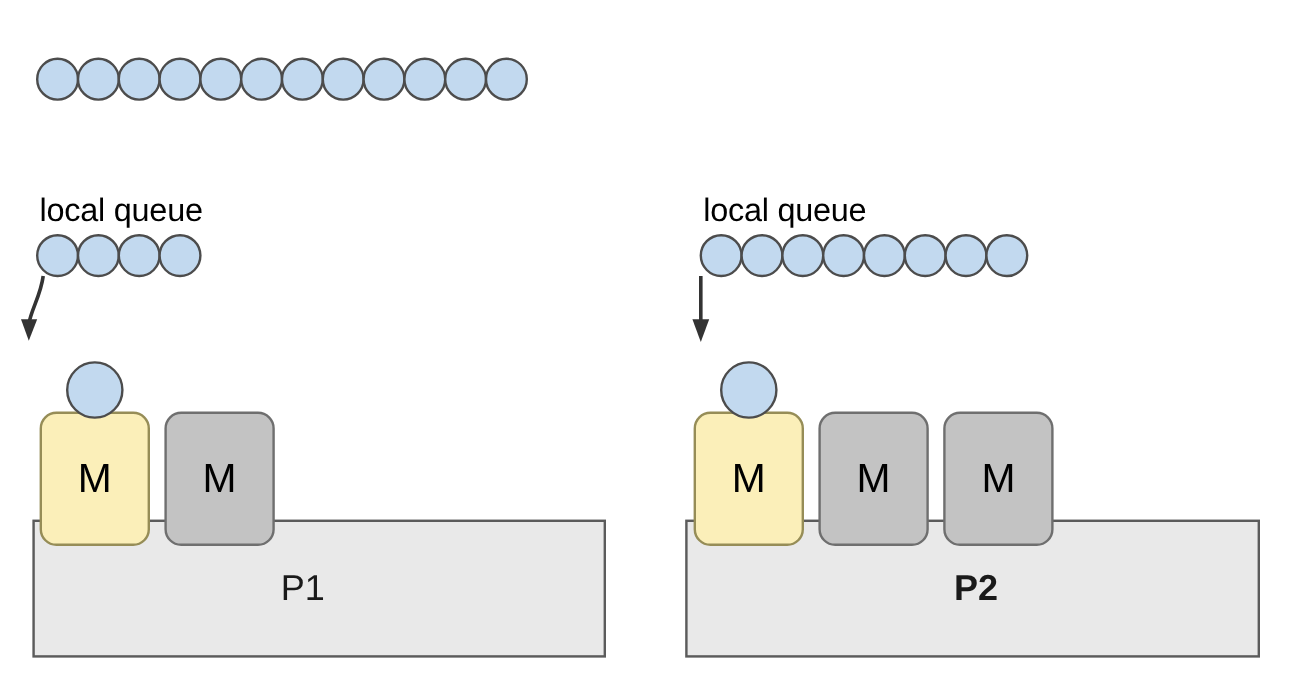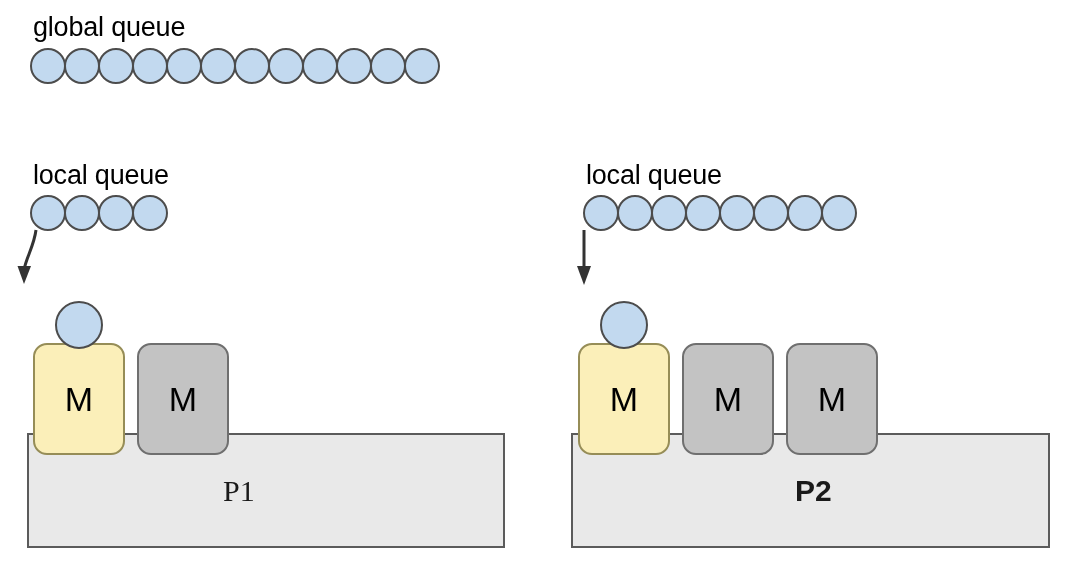--- a/index.html
+++ b/index.html
@@ -124,21 +124,20 @@
   .arrow-svg polygon {
     fill: #333333;
     stroke: none;
   }
 </style>
 </head>
 <body>
 
 <div id="canvas">
 
-  <div class="label" style="left:33px; top:14px;">global queue</div>
   <div class="queue" id="global-queue" style="left:30px; top:48px;">
       <div class="task-circle"></div>
       <div class="task-circle"></div>
       <div class="task-circle"></div>
       <div class="task-circle"></div>
       <div class="task-circle"></div>
       <div class="task-circle"></div>
       <div class="task-circle"></div>
       <div class="task-circle"></div>
       <div class="task-circle"></div>
@@ -158,21 +157,21 @@
         <div class="task-circle"></div>
       </div>
 
     <svg class="arrow-svg" style="left:14px; top:228px; width:50px; height:62px;" viewBox="0 0 50 62">
       <path d="M 22 2 C 20 18, 12 30, 10 42"></path>
       <polygon points="10,56 3.5,38 17,38"></polygon>
     </svg>
 
     <div class="proc-panel" style="left:27px; top:433px; width:478px; height:115px;"></div>
 
-    <div class="panel-label" style="left:223px; top:476px;font-family:Liberation Serif, serif;">P1</div>
+    <div class="panel-label" style="left:234px; top:476px;">P1</div>
 
     <div class="m-row" id="m-row-p1" style="left:33px; top:343px;">
         <div class="m-box m-active">
           <span>M</span>
           <div class="m-circle" style="left: 20px; top: -44px;"></div>
         </div>
         <div class="m-box m-idle">
           <span>M</span>
         </div>
       </div>

